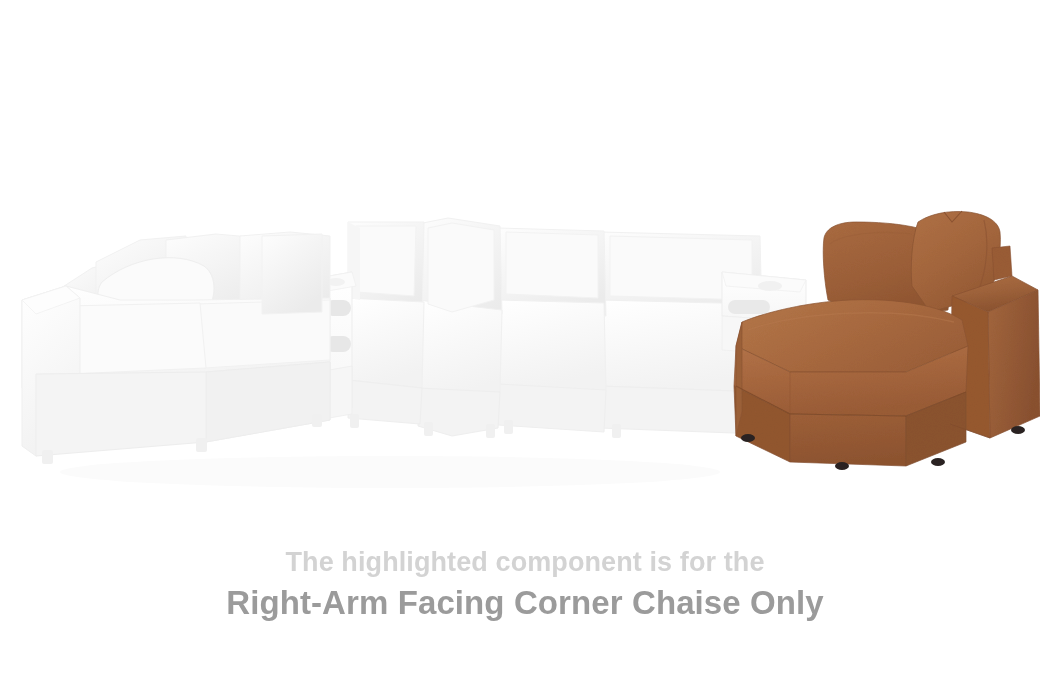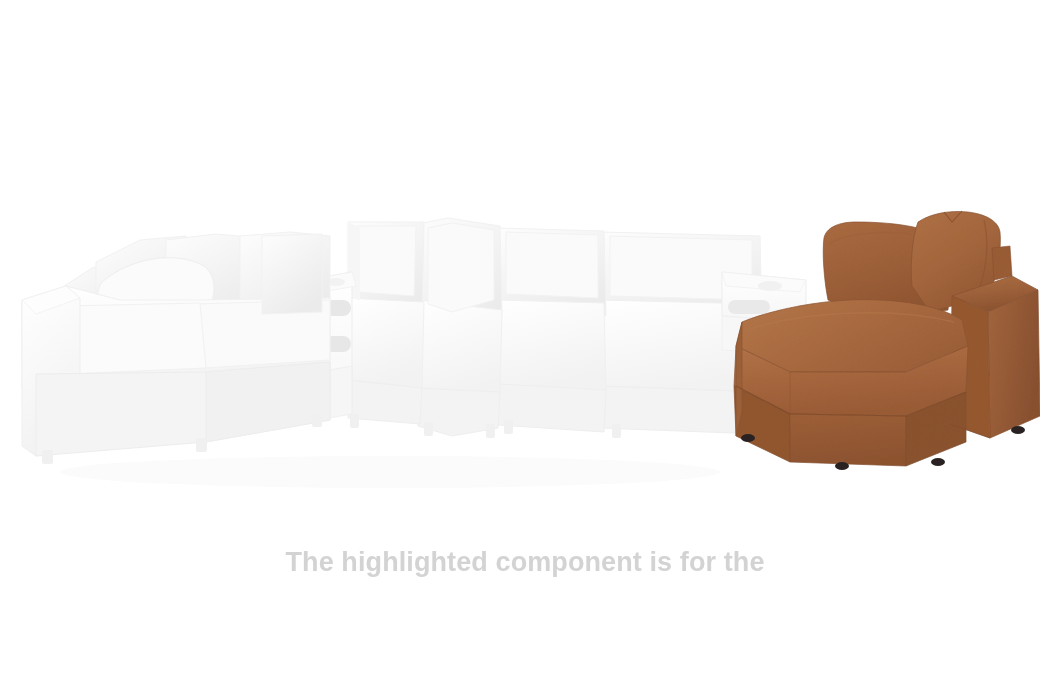--- a/index.html
+++ b/index.html
@@ -262,15 +262,16 @@
         <ellipse cx="748" cy="438" rx="7" ry="4" fill="#2a2420"></ellipse>
         <ellipse cx="842" cy="466" rx="7" ry="4" fill="#2a2420"></ellipse>
         <ellipse cx="938" cy="462" rx="7" ry="4" fill="#2a2420"></ellipse>
         <ellipse cx="1018" cy="430" rx="7" ry="4" fill="#2a2420"></ellipse>
       </g>
     </svg>
   </div>
 
   <div id="caption-block">
     <div id="caption-line-1">The highlighted component is for the</div>
+    <div id="caption-line-2">Right-Arm Facing Corner Chaise Only</div>
   </div>
 
 </div>
 
 </body></html>

